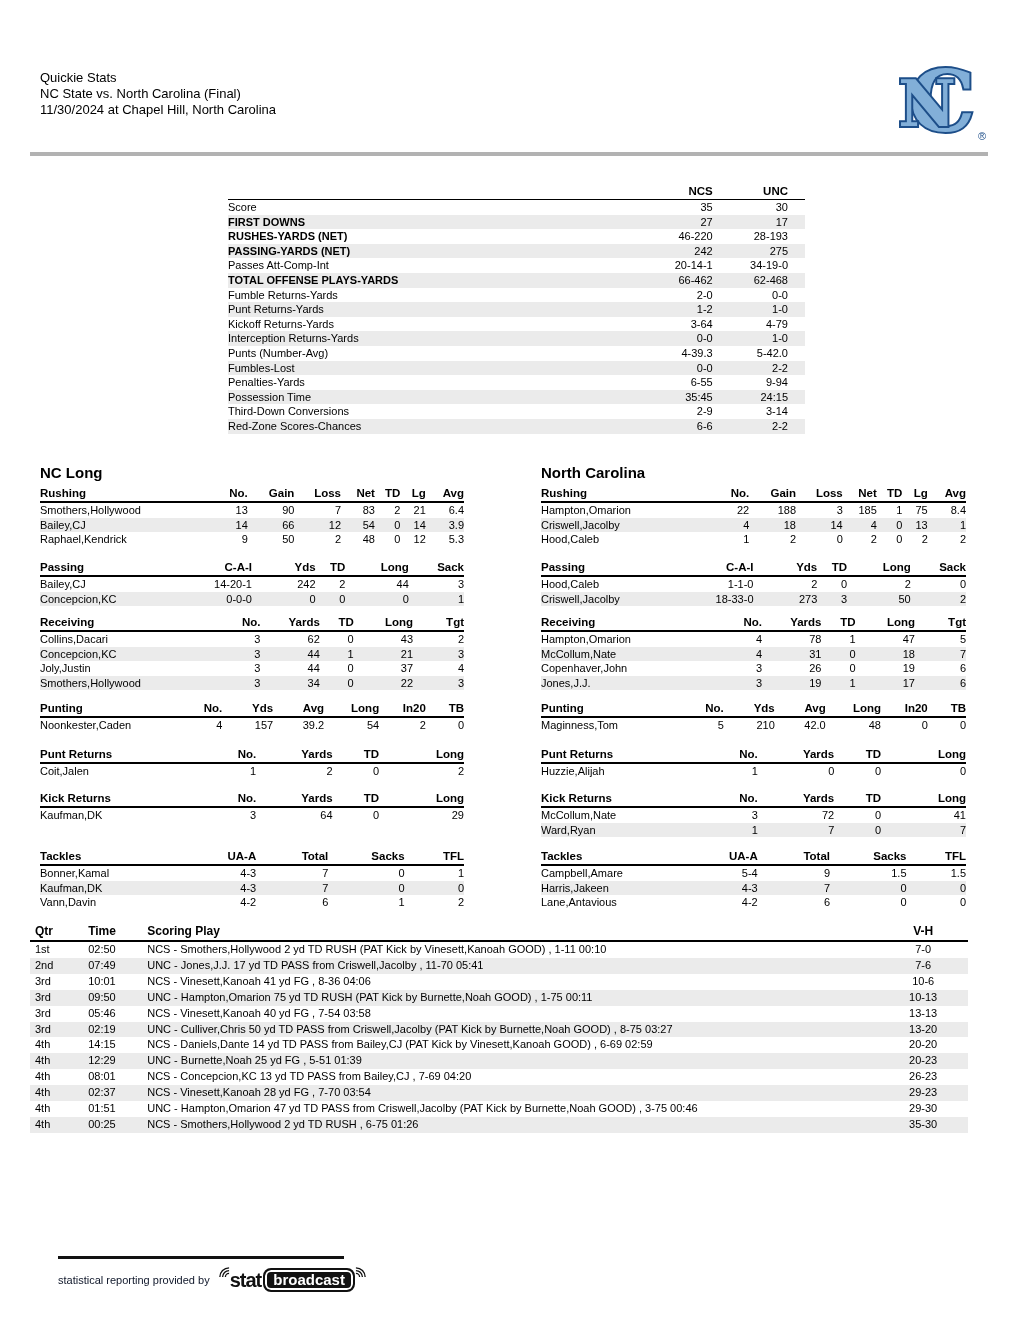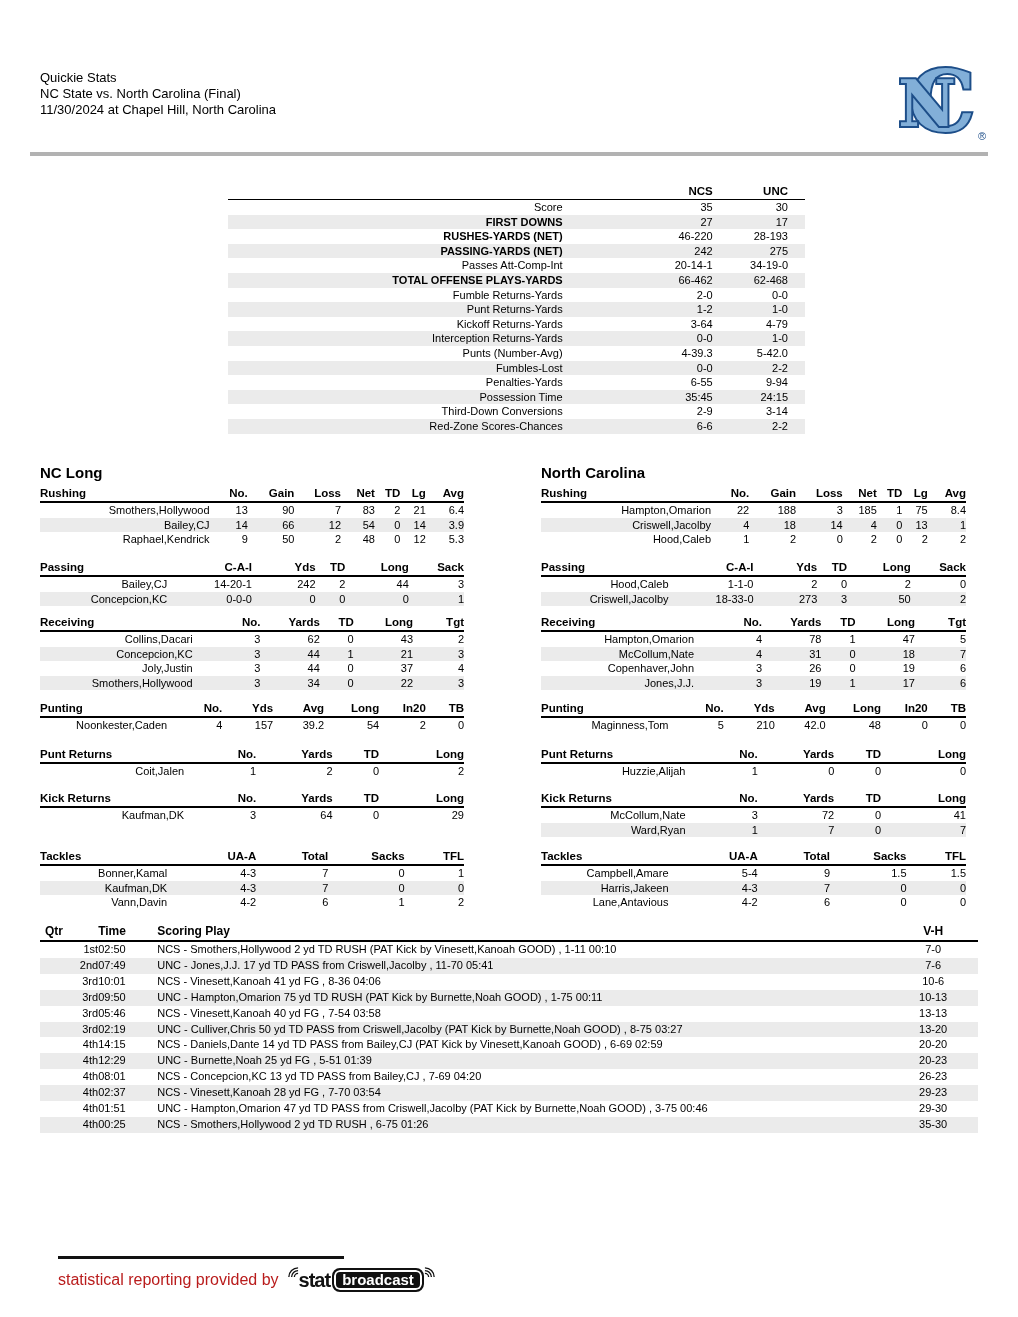--- a/index.html
+++ b/index.html
@@ -17,50 +17,50 @@
   #rule1{left:30px;top:152px;width:958px;height:4px;background:#b2b2b2;}
 
   #logo{left:880px;top:58px;width:110px;height:95px;}
 
   
   table.t{border-collapse:collapse;table-layout:fixed;width:100%;}
   .t th{font-size:11.5px;font-weight:bold;text-align:right;padding:0;line-height:16px;
         border-bottom:2px solid #000;white-space:nowrap;}
   .t th.lbl{text-align:left;}
   .t td{font-size:11px;text-align:right;padding:0;line-height:14.6px;height:14.6px;white-space:nowrap;}
-  .t td.lbl{text-align:right;}
+  .t td.lbl{text-align:left;}
   .t tbody tr:nth-child(even){background:#ebebeb;}
 
   
   #teamstats{left:228px;top:183px;width:577px;}
   .team th{border-bottom:1.5px solid #000;}
   .team th:last-child,.team td:last-child{padding-right:17px;}
   .team tr.bold td:first-child{font-weight:bold;}
 
   
   #col-ncs{left:40px;top:464px;width:440px;height:460px;}
   #col-unc{left:541px;top:464px;width:441px;height:460px;}
   .teamcol{position:absolute;}
   .teamcol .sec{position:absolute;left:0;right:16px;}
   .tname{font-size:15px;font-weight:bold;line-height:17px;}
   .sec-rushing{top:21px;} .sec-passing{top:95px;} .sec-receiving{top:150px;}
   .sec-punting{top:236px;} .sec-pret{top:282px;} .sec-kret{top:326px;} .sec-tackles{top:384px;}
 
   
-  #scoring{left:40px;top:922px;width:938px;}
+  #scoring{left:30px;top:922px;width:938px;}
   .scoring th{text-align:left;font-size:12px;line-height:18px;}
   .scoring td{text-align:left;height:15.9px;line-height:15.9px;}
   .scoring th:first-child,.scoring td:first-child{padding-left:5px;}
   .scoring th:last-child,.scoring td:last-child{text-align:center;padding-right:24px;}
 
   
   #footer{left:40px;top:1256px;width:500px;}
   #rule2{margin-left:18px;width:286px;height:3px;background:#111;}
   #brandrow{margin-left:18px;margin-top:9px;display:flex;align-items:center;}
-  #credit{font-size:16px;color:#b91c1c;margin-right:8px;}
+  #credit{font-size:11px;color:#0f172a;margin-right:8px;}
   #brand-stat{font-size:20px;font-weight:bold;letter-spacing:-1px;color:#111;}
   #brand-box{display:inline-block;background:#111;color:#fff;font-size:15px;font-weight:bold;
              padding:1px 8px 2px 8px;border-radius:8px;border:2px solid #111;
              box-shadow:inset 0 0 0 2px #fff;margin-left:2px;}
   .waves{position:relative;top:-7px;}
 </style>
 </head>
 <body>
 
 <div class="abs" id="hdr">

